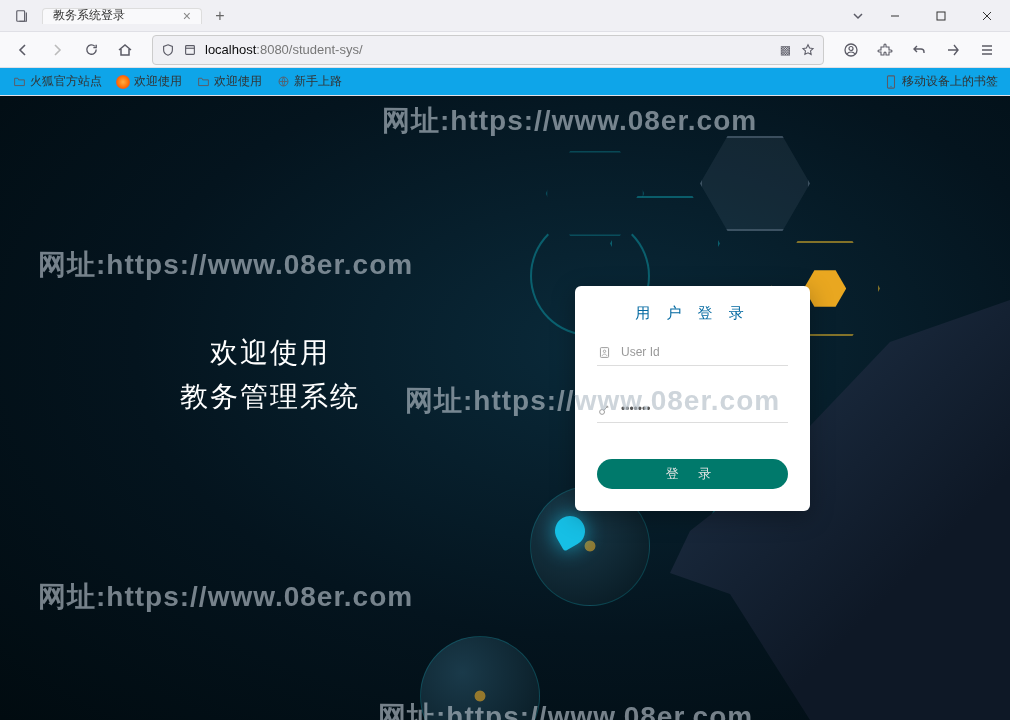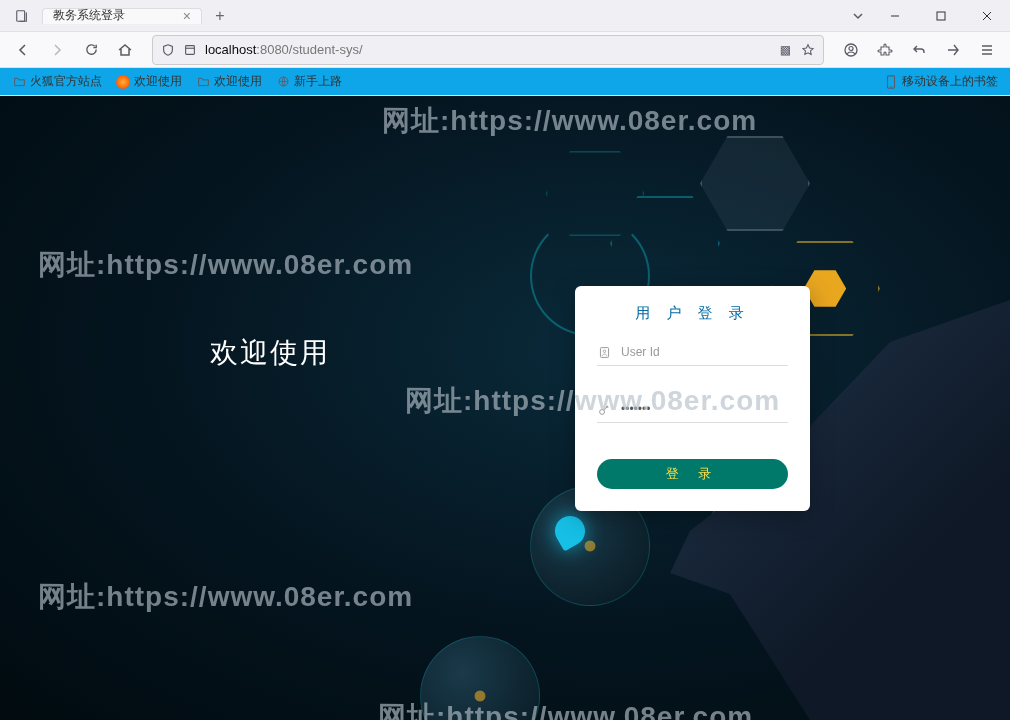--- a/index.html
+++ b/index.html
@@ -53,21 +53,21 @@
 .welcome { position:absolute; left:130px; top:238px; color:#fff; text-align:center; width:280px; }
 .welcome .l1 { font-size:28px; letter-spacing:2px; margin-bottom:6px; }
 .welcome .l2 { font-size:28px; letter-spacing:2px; }
 
 .login-card { position:absolute; left:575px; top:190px; width:235px; background:#fff; border-radius:6px; padding:18px 22px 22px; box-shadow:0 6px 24px rgba(0,0,0,.3); }
 .login-title { text-align:center; color:#0369a1; font-size:15px; letter-spacing:6px; margin-bottom:18px; font-weight:500; }
 .field { display:flex; align-items:flex-end; gap:10px; border-bottom:1px solid #ddd; padding:4px 0 6px; margin-bottom:32px; }
 .field .ficon { width:14px; height:14px; color:#999; display:inline-flex; align-items:center; justify-content:center; }
 .field input { border:none; outline:none; flex:1; font-size:12px; color:#555; background:transparent; font-family:inherit; }
 .field input::placeholder { color:#999; }
-.login-btn { width:100%; height:30px; border:none; border-radius:15px; background:#00796b; color:#fde047; font-size:13px; letter-spacing:8px; cursor:pointer; margin-top:4px; }
+.login-btn { width:100%; height:30px; border:none; border-radius:15px; background:#00796b; color:#e5e5e5; font-size:13px; letter-spacing:8px; cursor:pointer; margin-top:4px; }
 
 .wm { position:absolute; color:rgba(180,190,200,.65); font-size:28px; font-weight:bold; letter-spacing:1px; font-family: "SimHei", Arial; white-space:nowrap; pointer-events:none; }
 .wm.w1 { left:382px; top:6px; }
 .wm.w2 { left:38px; top:150px; }
 .wm.w3 { left:405px; top:286px; }
 .wm.w4 { left:38px; top:482px; }
 .wm.w5 { left:378px; top:602px; }
 
 svg { display:block; }
 </style>
@@ -239,20 +239,21 @@
   <div class="ring r1"></div>
   <div class="ring r2"></div>
   <div class="ring r3"></div>
   <div class="globe g1"></div>
   <div class="globe g2"></div>
   <div class="hand"></div>
   <div class="finger"></div>
 
   <div class="welcome">
     <div class="l1">欢迎使用</div>
+    <div class="l2">教务管理系统</div>
   </div>
 
   <div class="login-card">
     <div class="login-title">用 户 登 录</div>
     <div class="field">
       <span class="ficon">
         <svg width="13" height="13" viewBox="0 0 16 16">
             <rect x="3" y="2" width="10" height="12" rx="1" fill="none" stroke="#999" stroke-width="1.2"></rect>
             <circle cx="8" cy="6.5" r="1.5" fill="none" stroke="#999" stroke-width="1"></circle>
             <path d="M5 12c.7-1.3 1.8-2 3-2s2.3.7 3 2" fill="none" stroke="#999" stroke-width="1"></path>

